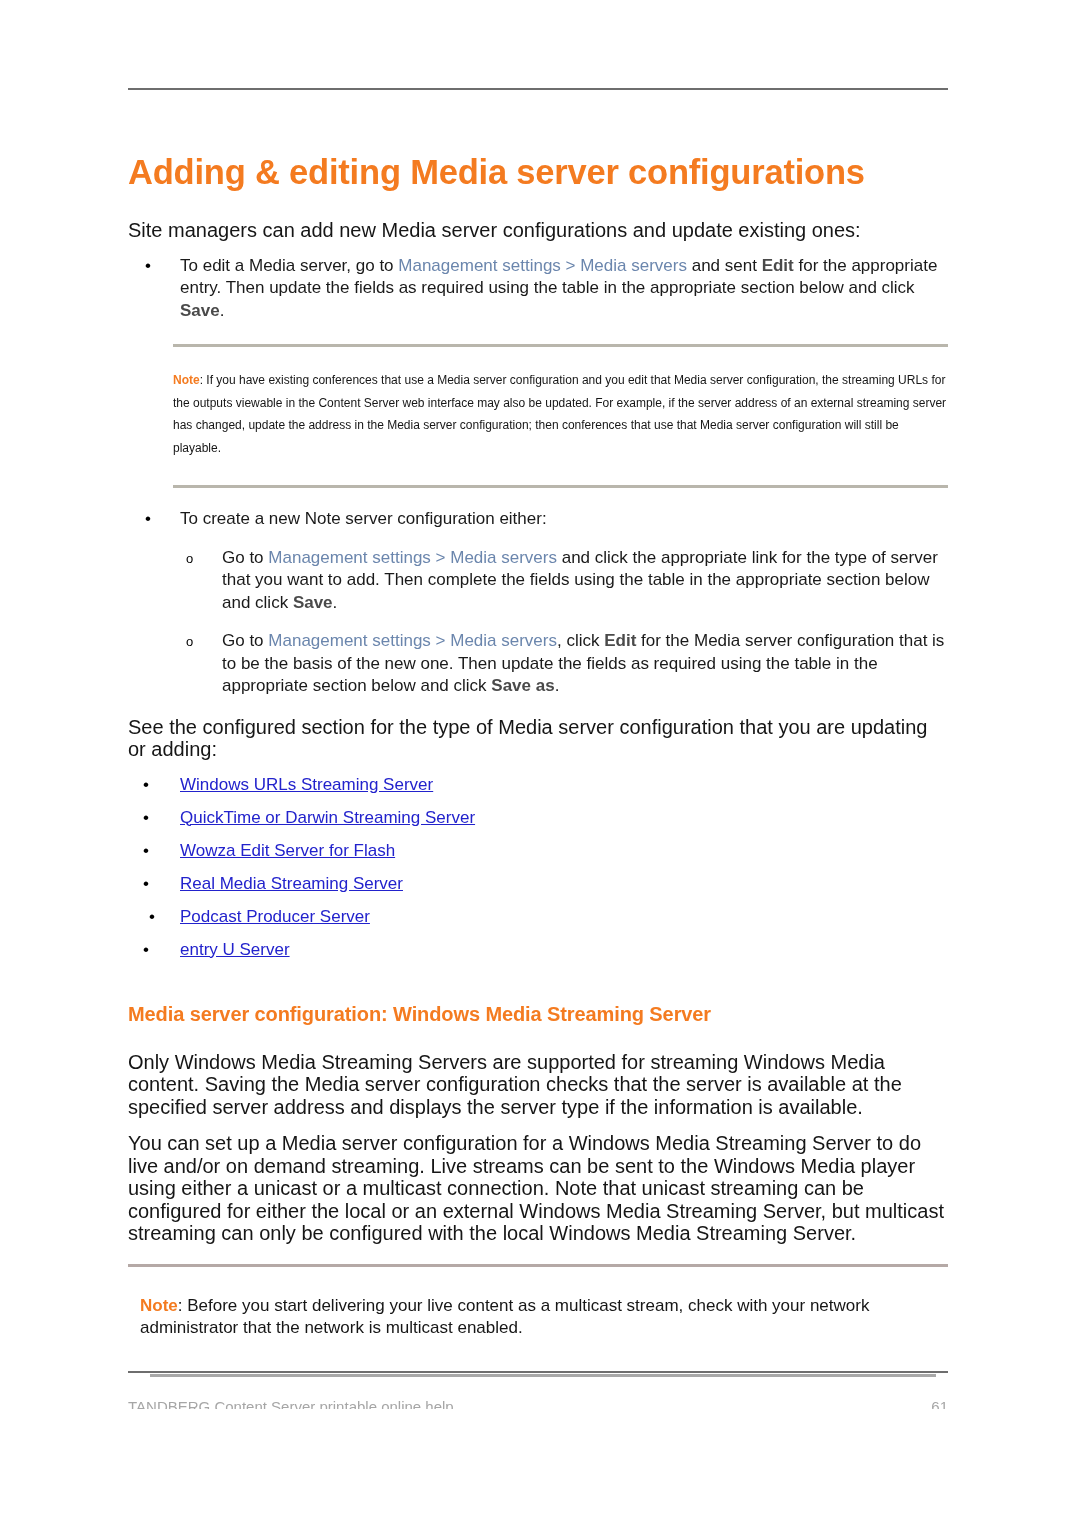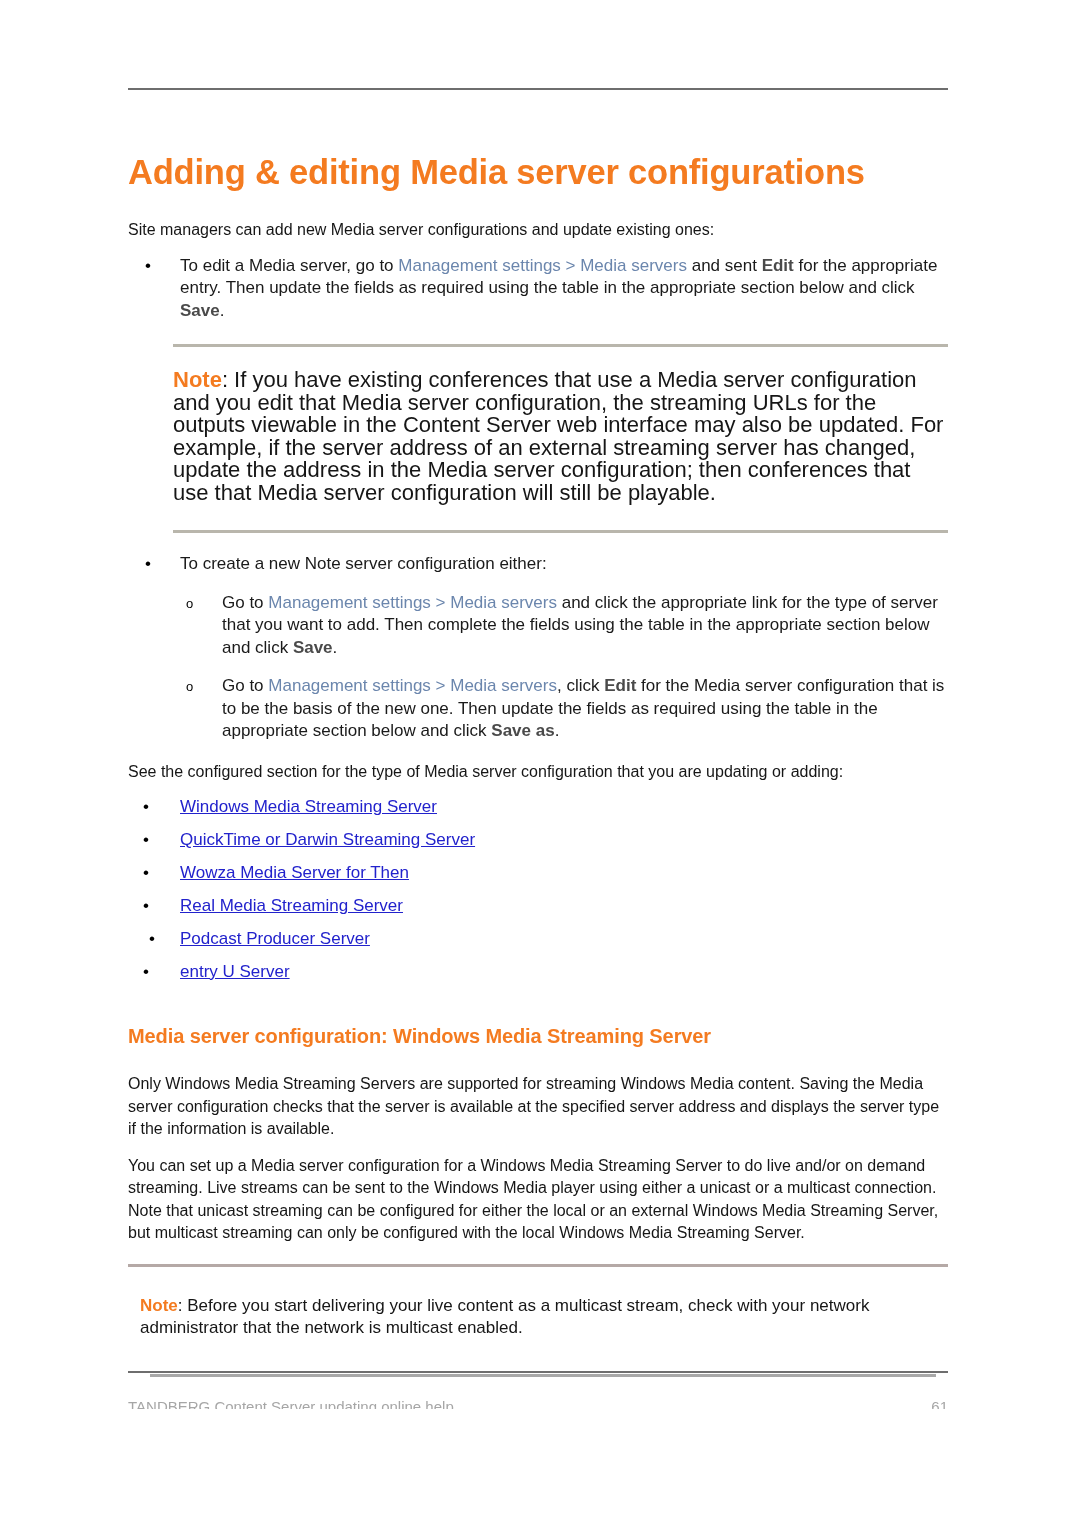--- a/index.html
+++ b/index.html
@@ -78,21 +78,21 @@
     line-height: 28px;
     font-weight: bold;
     color: #f47b20;
     margin: 0;
     padding: 0;
     letter-spacing: -0.1px;
   }
 
   
   p.body {
-    font-size: 16px;
+    font-size: 20px;
     line-height: 22.5px;
     margin: 0;
     color: #161616;
   }
   .ui-path {
     color: #6b86ad;
     font-weight: normal;
   }
   .ui-bold {
     color: #4a4a4a;
@@ -155,21 +155,21 @@
     text-decoration: underline;
     font-size: 17px;
   }
 
   
   .note-block {
     margin-left: 45px;
     width: 775px;
   }
   .note-block .note-text {
-    font-size: 22px;
+    font-size: 12px;
     line-height: 22.5px;
     margin: 0;
     padding: 22px 0 26px 0;
     color: #161616;
   }
   .note-block2 {
     margin-left: 0px;
     width: 820px;
   }
   .note-block2 .note-text {
@@ -247,29 +247,29 @@
     </div>
 
     <div style="height:18px"></div>
 
     <p class="body">See the configured section for the type of Media server configuration that you are updating or adding:</p>
 
     <div style="height:13px"></div>
 
     <div class="link-row">
       <span class="marker">•</span>
-      <a class="doclink" href="#">Windows Media Streaming Server</a>
+      <a class="doclink" href="#">Windows URLs Streaming Server</a>
     </div>
     <div class="link-row">
       <span class="marker">•</span>
       <a class="doclink" href="#">QuickTime or Darwin Streaming Server</a>
     </div>
     <div class="link-row">
       <span class="marker">•</span>
-      <a class="doclink" href="#">Wowza Media Server for Then</a>
+      <a class="doclink" href="#">Wowza Edit Server for Flash</a>
     </div>
     <div class="link-row">
       <span class="marker">•</span>
       <a class="doclink" href="#">Real Media Streaming Server</a>
     </div>
     <div class="link-row indent-more">
       <span class="marker">•</span>
       <a class="doclink" href="#">Podcast Producer Server</a>
     </div>
     <div class="link-row">
@@ -295,17 +295,17 @@
       <div class="rule-note2-top"></div>
       <p class="note-text"><span class="note-word">Note</span><span>: Before you start delivering your live content as a multicast stream, check with your network administrator that the network is multicast enabled.</span></p>
       <div class="rule-note2-bottom"></div>
     </div>
 
   </div>
 
   <div class="rule-footer"></div>
 
   <div class="footer">
-    <span>TANDBERG Content Server updating online help</span>
+    <span>TANDBERG Content Server printable online help</span>
     <span>61</span>
   </div>
 
 </div>
 
 </body></html>

